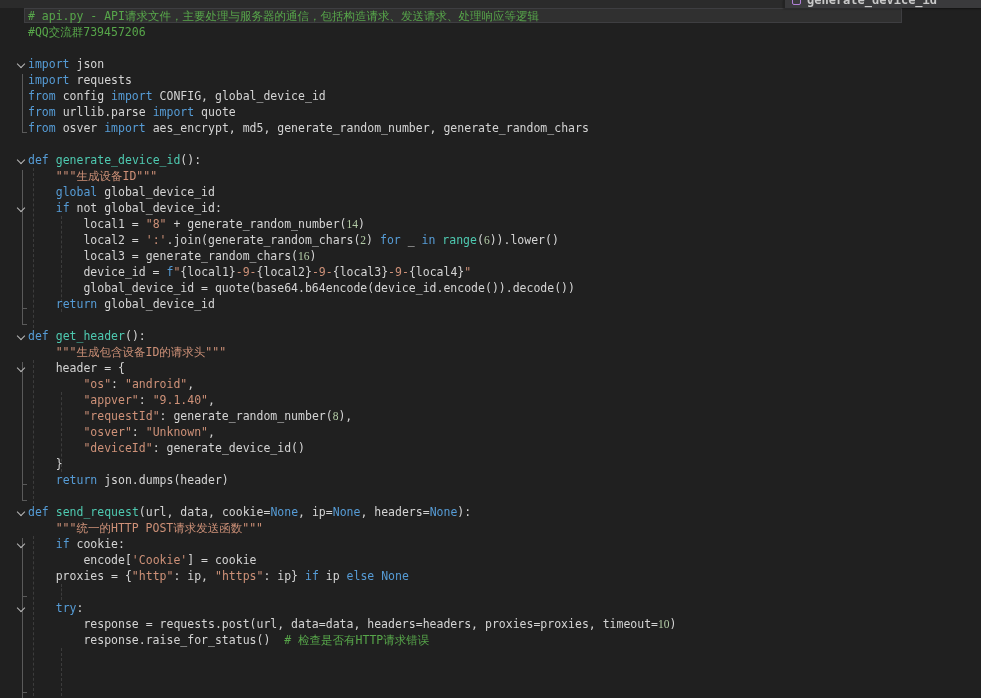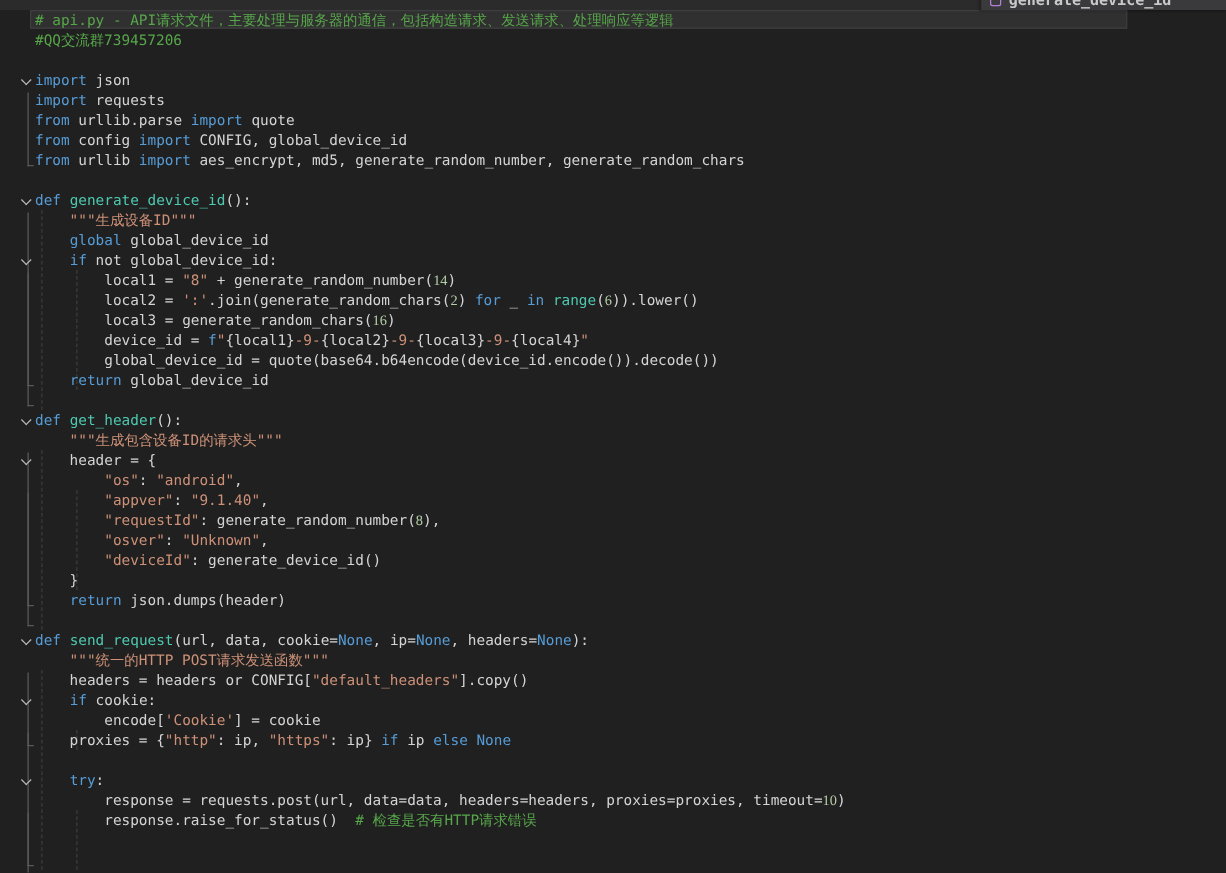--- a/index.html
+++ b/index.html
@@ -46,23 +46,23 @@
     </div>
   </div>
 </div>
 
 <div id="code">
     <div class="line"><div class="hlbar"></div><span class="code-text"><span class="tk-c"># api.py - API请求文件，主要处理与服务器的通信，包括构造请求、发送请求、处理响应等逻辑</span></span></div>
     <div class="line"><span class="code-text"><span class="tk-c">#QQ交流群739457206</span></span></div>
     <div class="line"><span class="code-text"></span></div>
     <div class="line"><span class="code-text"><span class="tk-k">import</span><span class="tk-t"> json</span></span><span class="chev"></span></div>
     <div class="line"><span class="code-text"><span class="tk-k">import</span><span class="tk-t"> requests</span></span></div>
+    <div class="line"><span class="code-text"><span class="tk-k">from</span><span class="tk-t"> config </span><span class="tk-k">import</span><span class="tk-t"> CONFIG, global_device_id</span></span></div>
     <div class="line"><span class="code-text"><span class="tk-k">from</span><span class="tk-t"> urllib.parse </span><span class="tk-k">import</span><span class="tk-t"> quote</span></span></div>
-    <div class="line"><span class="code-text"><span class="tk-k">from</span><span class="tk-t"> config </span><span class="tk-k">import</span><span class="tk-t"> CONFIG, global_device_id</span></span></div>
-    <div class="line"><span class="code-text"><span class="tk-k">from</span><span class="tk-t"> urllib </span><span class="tk-k">import</span><span class="tk-t"> aes_encrypt, md5, generate_random_number, generate_random_chars</span></span></div>
+    <div class="line"><span class="code-text"><span class="tk-k">from</span><span class="tk-t"> osver </span><span class="tk-k">import</span><span class="tk-t"> aes_encrypt, md5, generate_random_number, generate_random_chars</span></span></div>
     <div class="line"><span class="code-text"></span></div>
     <div class="line"><span class="code-text"><span class="tk-k">def</span><span class="tk-t"> </span><span class="tk-f">generate_device_id</span><span class="tk-t">():</span></span><span class="chev"></span></div>
     <div class="line"><span class="code-text"><span class="tk-s">    """生成设备ID"""</span></span></div>
     <div class="line"><span class="code-text"><span class="tk-t">    </span><span class="tk-k">global</span><span class="tk-t"> global_device_id</span></span></div>
     <div class="line"><span class="code-text"><span class="tk-t">    </span><span class="tk-k">if</span><span class="tk-t"> not global_device_id:</span></span><span class="chev"></span></div>
     <div class="line"><span class="code-text"><span class="tk-t">        local1 = </span><span class="tk-s">"8"</span><span class="tk-t"> + generate_random_number(</span><span class="tk-n">14</span><span class="tk-t">)</span></span></div>
     <div class="line"><span class="code-text"><span class="tk-t">        local2 = </span><span class="tk-s">':'</span><span class="tk-t">.join(generate_random_chars(</span><span class="tk-n">2</span><span class="tk-t">) </span><span class="tk-k">for</span><span class="tk-t"> _ </span><span class="tk-k">in</span><span class="tk-t"> </span><span class="tk-f">range</span><span class="tk-t">(</span><span class="tk-n">6</span><span class="tk-t">)).lower()</span></span></div>
     <div class="line"><span class="code-text"><span class="tk-t">        local3 = generate_random_chars(</span><span class="tk-n">16</span><span class="tk-t">)</span></span></div>
     <div class="line"><span class="code-text"><span class="tk-t">        device_id = </span><span class="tk-k">f</span><span class="tk-s">"</span><span class="tk-t">{local1}</span><span class="tk-s">-9-</span><span class="tk-t">{local2}</span><span class="tk-s">-9-</span><span class="tk-t">{local3}</span><span class="tk-s">-9-</span><span class="tk-t">{local4}</span><span class="tk-s">"</span></span></div>
     <div class="line"><span class="code-text"><span class="tk-t">        global_device_id = quote(base64.b64encode(device_id.encode()).decode())</span></span></div>
@@ -74,21 +74,20 @@
     <div class="line"><span class="code-text"><span class="tk-t">        </span><span class="tk-s">"os"</span><span class="tk-t">: </span><span class="tk-s">"android"</span><span class="tk-t">,</span></span></div>
     <div class="line"><span class="code-text"><span class="tk-t">        </span><span class="tk-s">"appver"</span><span class="tk-t">: </span><span class="tk-s">"9.1.40"</span><span class="tk-t">,</span></span></div>
     <div class="line"><span class="code-text"><span class="tk-t">        </span><span class="tk-s">"requestId"</span><span class="tk-t">: generate_random_number(</span><span class="tk-n">8</span><span class="tk-t">),</span></span></div>
     <div class="line"><span class="code-text"><span class="tk-t">        </span><span class="tk-s">"osver"</span><span class="tk-t">: </span><span class="tk-s">"Unknown"</span><span class="tk-t">,</span></span></div>
     <div class="line"><span class="code-text"><span class="tk-t">        </span><span class="tk-s">"deviceId"</span><span class="tk-t">: generate_device_id()</span></span></div>
     <div class="line"><span class="code-text"><span class="tk-t">    }</span></span></div>
     <div class="line"><span class="code-text"><span class="tk-t">    </span><span class="tk-k">return</span><span class="tk-t"> json.dumps(header)</span></span></div>
     <div class="line"><span class="code-text"></span></div>
     <div class="line"><span class="code-text"><span class="tk-k">def</span><span class="tk-t"> </span><span class="tk-f">send_request</span><span class="tk-t">(url, data, cookie=</span><span class="tk-k">None</span><span class="tk-t">, ip=</span><span class="tk-k">None</span><span class="tk-t">, headers=</span><span class="tk-k">None</span><span class="tk-t">):</span></span><span class="chev"></span></div>
     <div class="line"><span class="code-text"><span class="tk-s">    """统一的HTTP POST请求发送函数"""</span></span></div>
-    <div class="line"><span class="code-text"><span class="tk-t">    headers = headers or CONFIG[</span><span class="tk-s">"default_headers"</span><span class="tk-t">].copy()</span></span></div>
     <div class="line"><span class="code-text"><span class="tk-t">    </span><span class="tk-k">if</span><span class="tk-t"> cookie:</span></span><span class="chev"></span></div>
     <div class="line"><span class="code-text"><span class="tk-t">        encode[</span><span class="tk-s">'Cookie'</span><span class="tk-t">] = cookie</span></span></div>
     <div class="line"><span class="code-text"><span class="tk-t">    proxies = {</span><span class="tk-s">"http"</span><span class="tk-t">: ip, </span><span class="tk-s">"https"</span><span class="tk-t">: ip} </span><span class="tk-k">if</span><span class="tk-t"> ip </span><span class="tk-k">else</span><span class="tk-t"> </span><span class="tk-k">None</span></span></div>
     <div class="line"><span class="code-text"></span></div>
     <div class="line"><span class="code-text"><span class="tk-t">    </span><span class="tk-k">try</span><span class="tk-t">:</span></span><span class="chev"></span></div>
     <div class="line"><span class="code-text"><span class="tk-t">        response = requests.post(url, data=data, headers=headers, proxies=proxies, timeout=</span><span class="tk-n">10</span><span class="tk-t">)</span></span></div>
     <div class="line"><span class="code-text"><span class="tk-t">        response.raise_for_status()  </span><span class="tk-c"># 检查是否有HTTP请求错误</span></span></div>
     <div class="rail corner" style="top: 66px; height: 59px;"></div>
     <div class="rail corner" style="top: 162px; height: 155px;"></div>
     <div class="rail corner" style="top: 210px; height: 91px;"></div>

